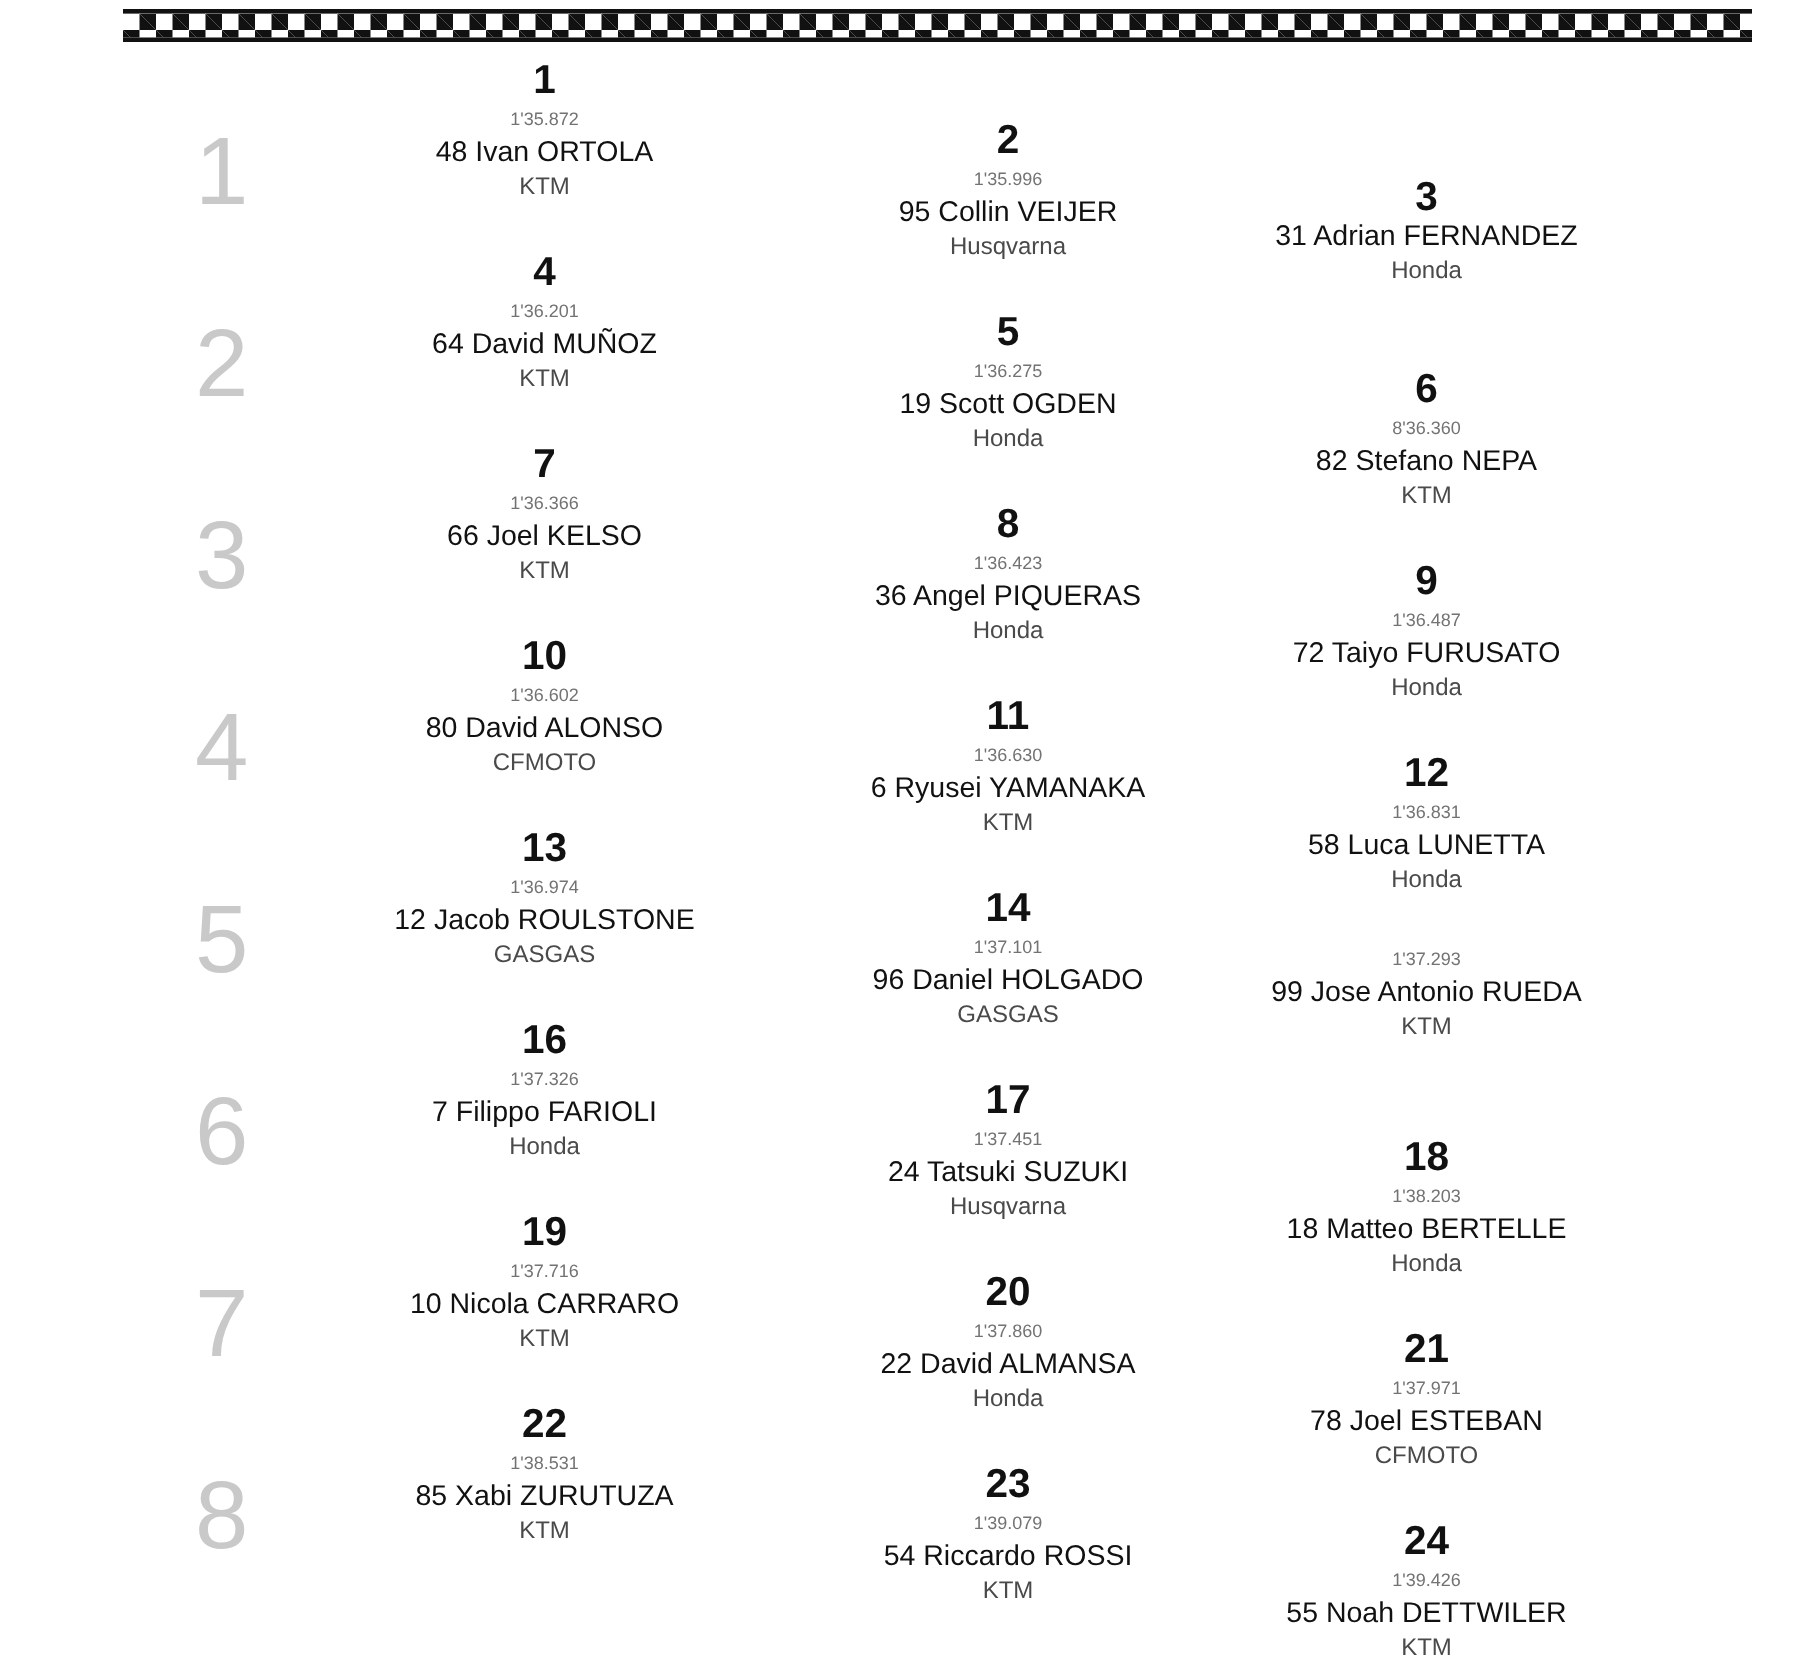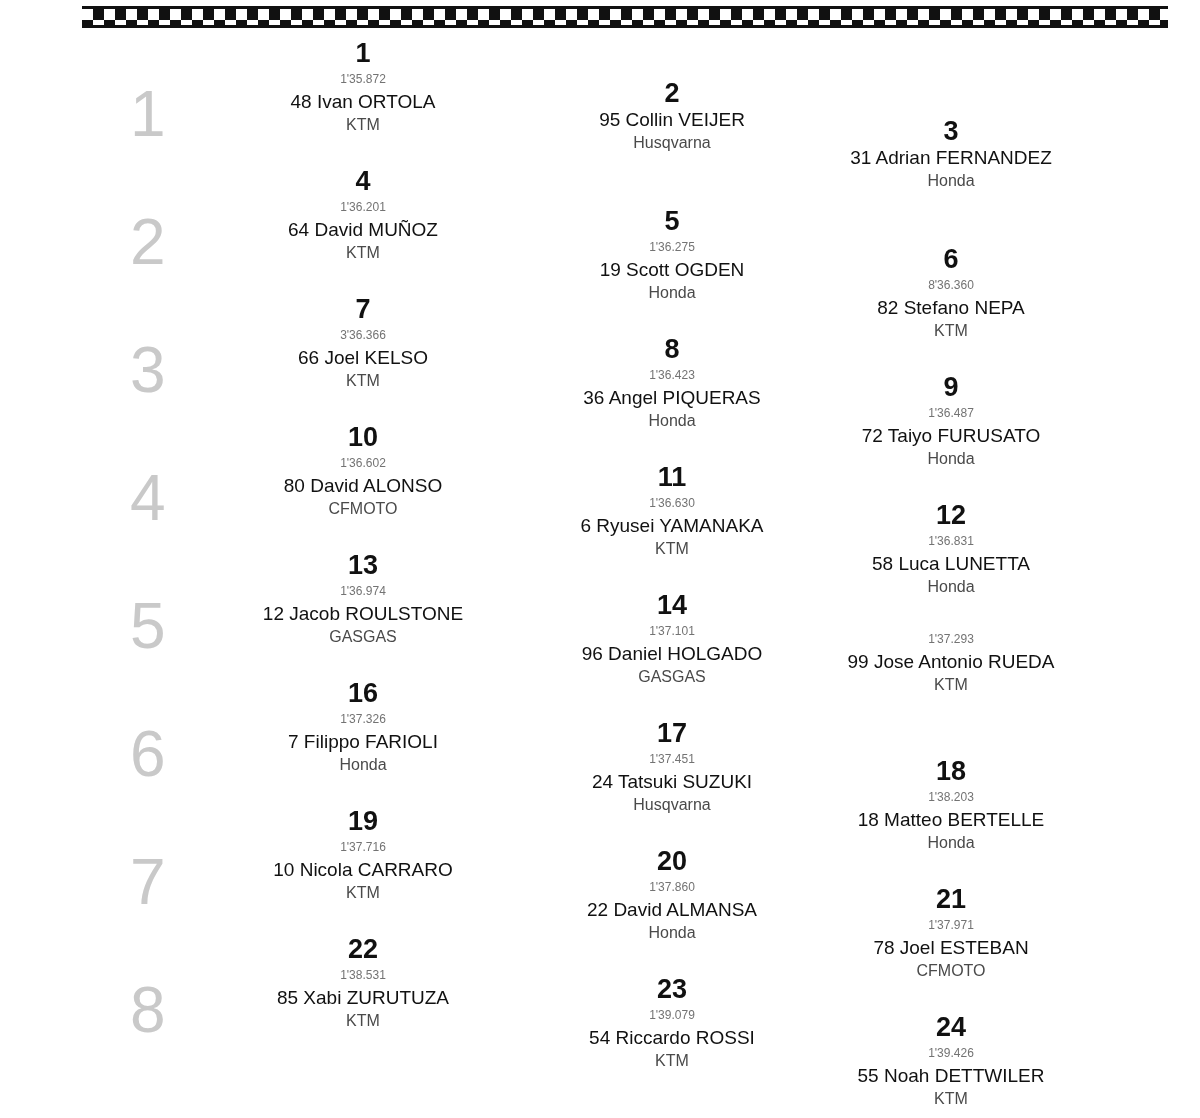--- a/index.html
+++ b/index.html
@@ -114,20 +114,21 @@
   <div class="row">
     <div class="row-number">1</div>
     <div class="slot col1">
       <div class="pos">1</div>
       <div class="time">1'35.872</div>
       <div class="rider">48 Ivan ORTOLA</div>
       <div class="bike">KTM</div>
     </div>
     <div class="slot col2">
       <div class="pos">2</div>
+      <div class="time">1'35.996</div>
       <div class="rider">95 Collin VEIJER</div>
       <div class="bike">Husqvarna</div>
     </div>
     <div class="slot col3">
       <div class="pos">3</div>
       <div class="rider">31 Adrian FERNANDEZ</div>
       <div class="bike">Honda</div>
     </div>
   </div>
 
@@ -150,21 +151,21 @@
       <div class="time">8'36.360</div>
       <div class="rider">82 Stefano NEPA</div>
       <div class="bike">KTM</div>
     </div>
   </div>
 
   <div class="row">
     <div class="row-number">3</div>
     <div class="slot col1">
       <div class="pos">7</div>
-      <div class="time">3'36.366</div>
+      <div class="time">1'36.366</div>
       <div class="rider">66 Joel KELSO</div>
       <div class="bike">KTM</div>
     </div>
     <div class="slot col2">
       <div class="pos">8</div>
       <div class="time">1'36.423</div>
       <div class="rider">36 Angel PIQUERAS</div>
       <div class="bike">Honda</div>
     </div>
     <div class="slot col3">

